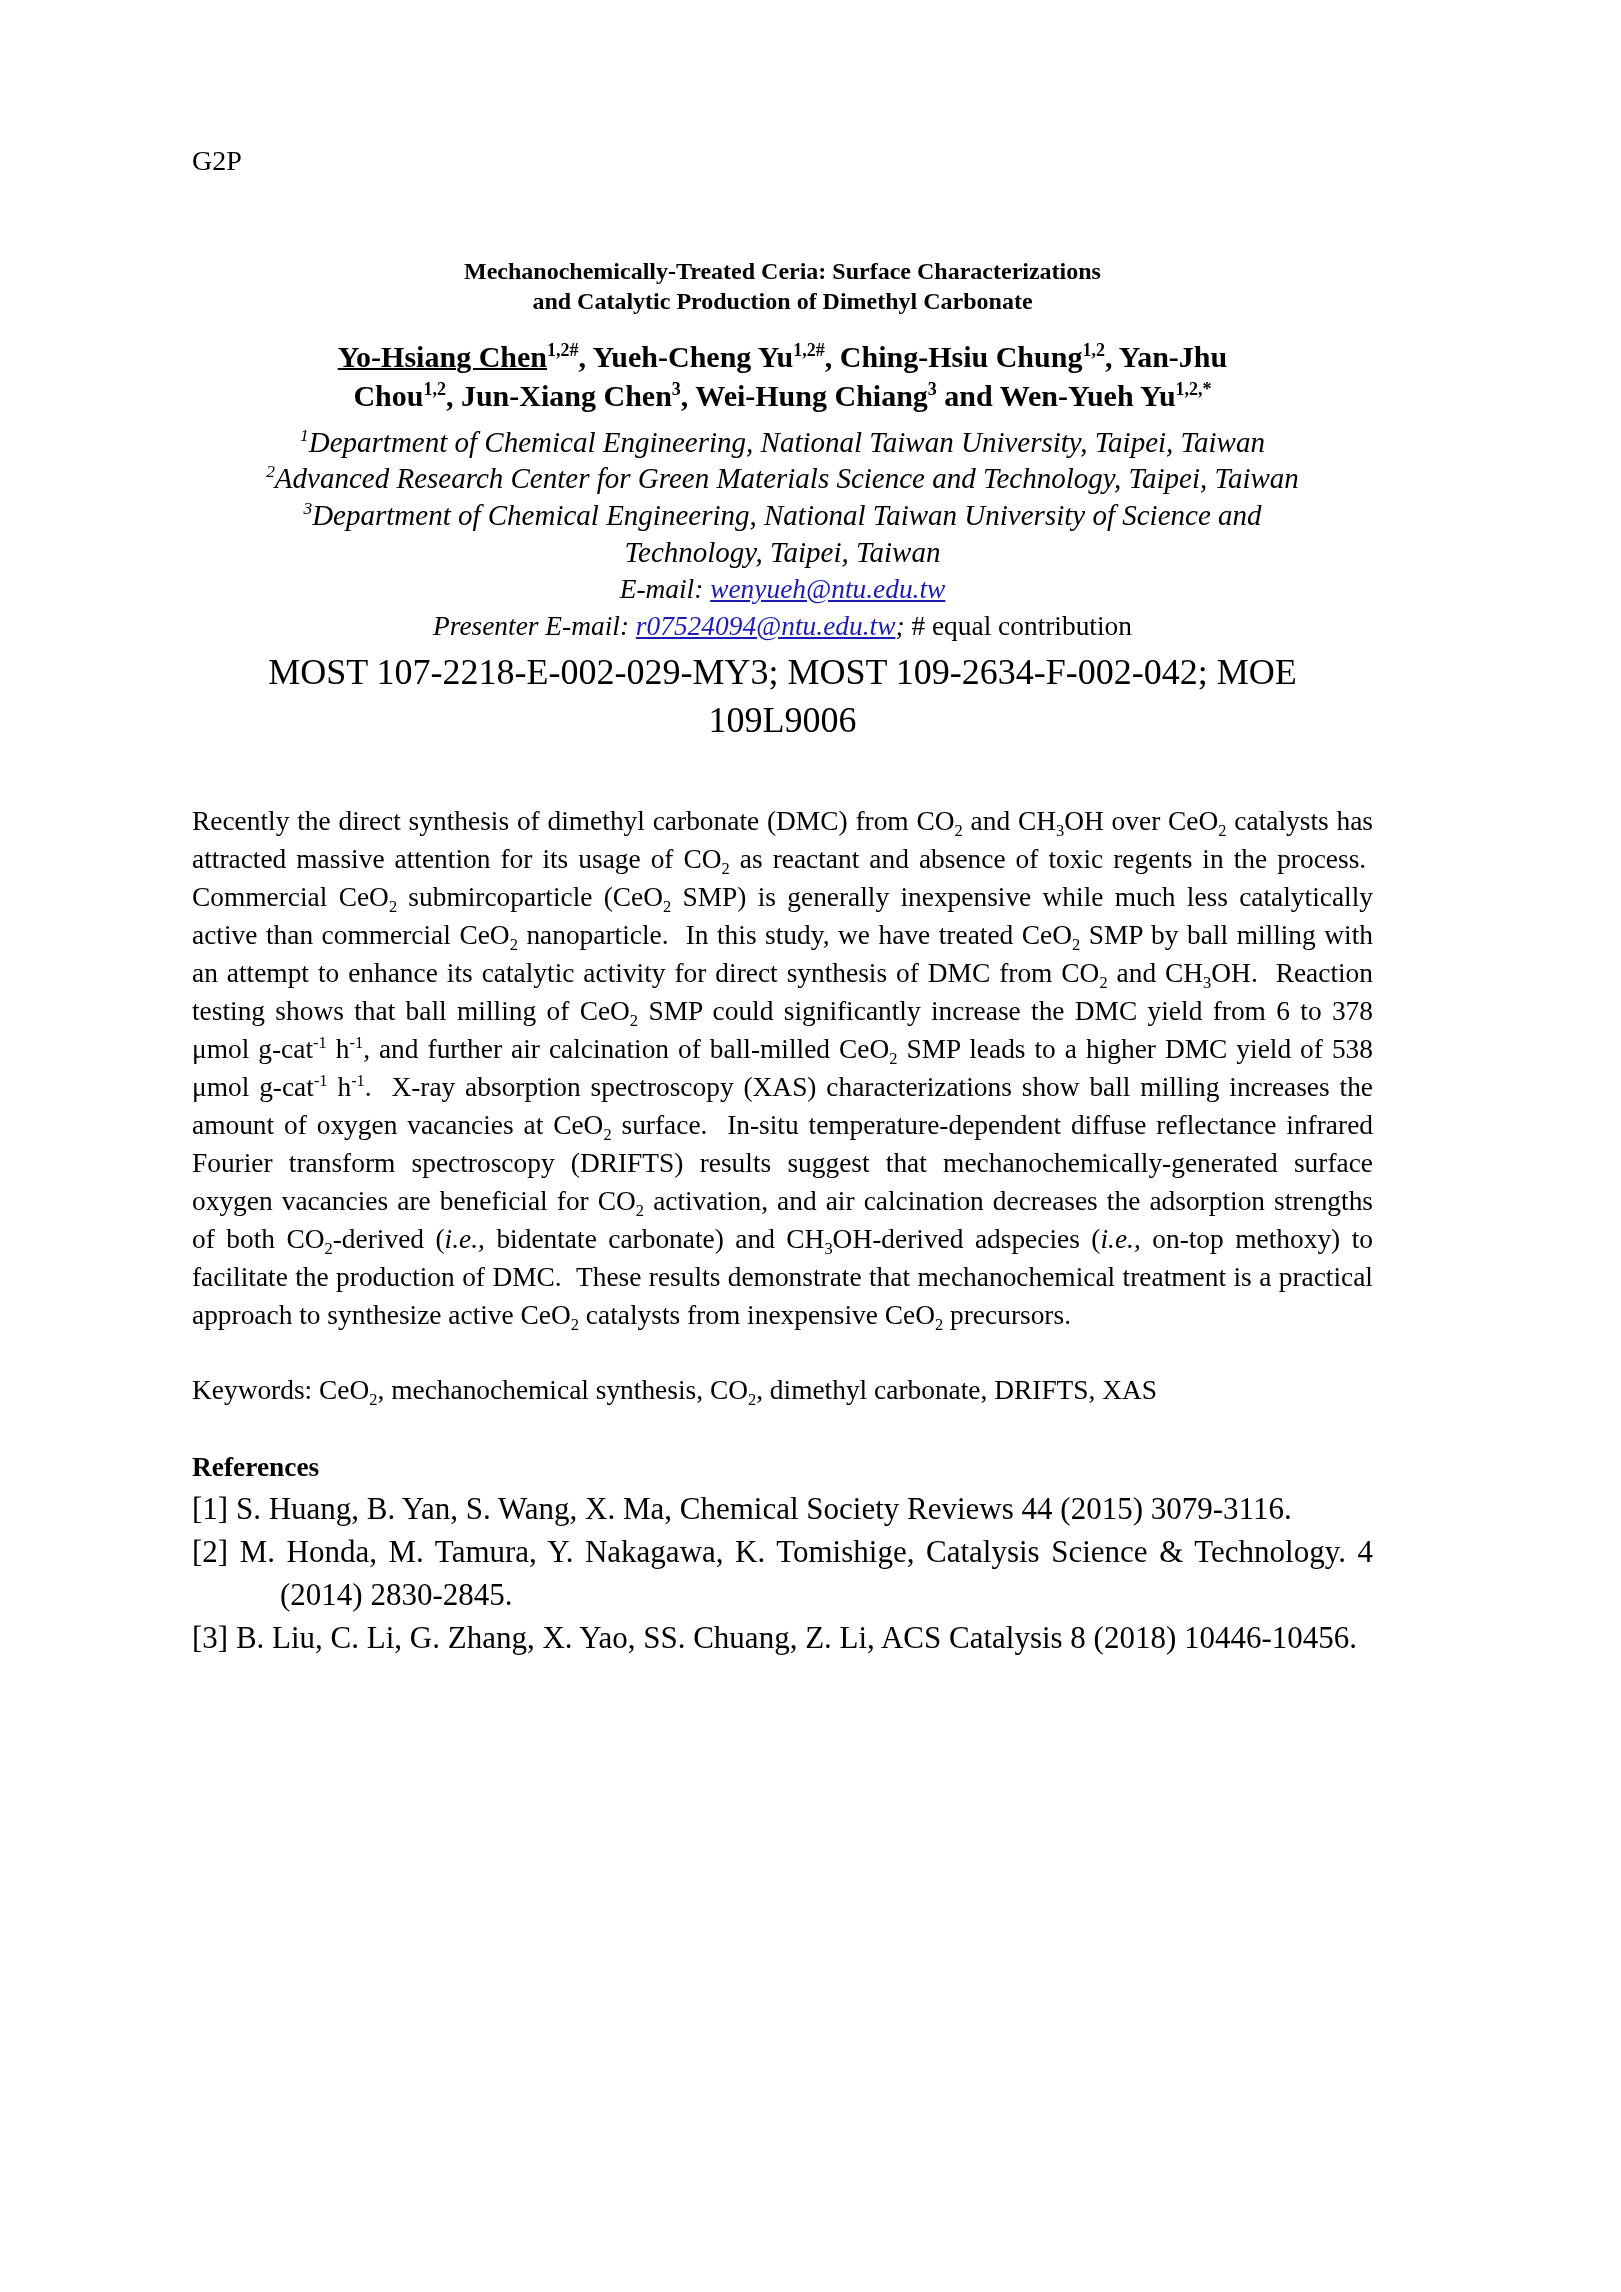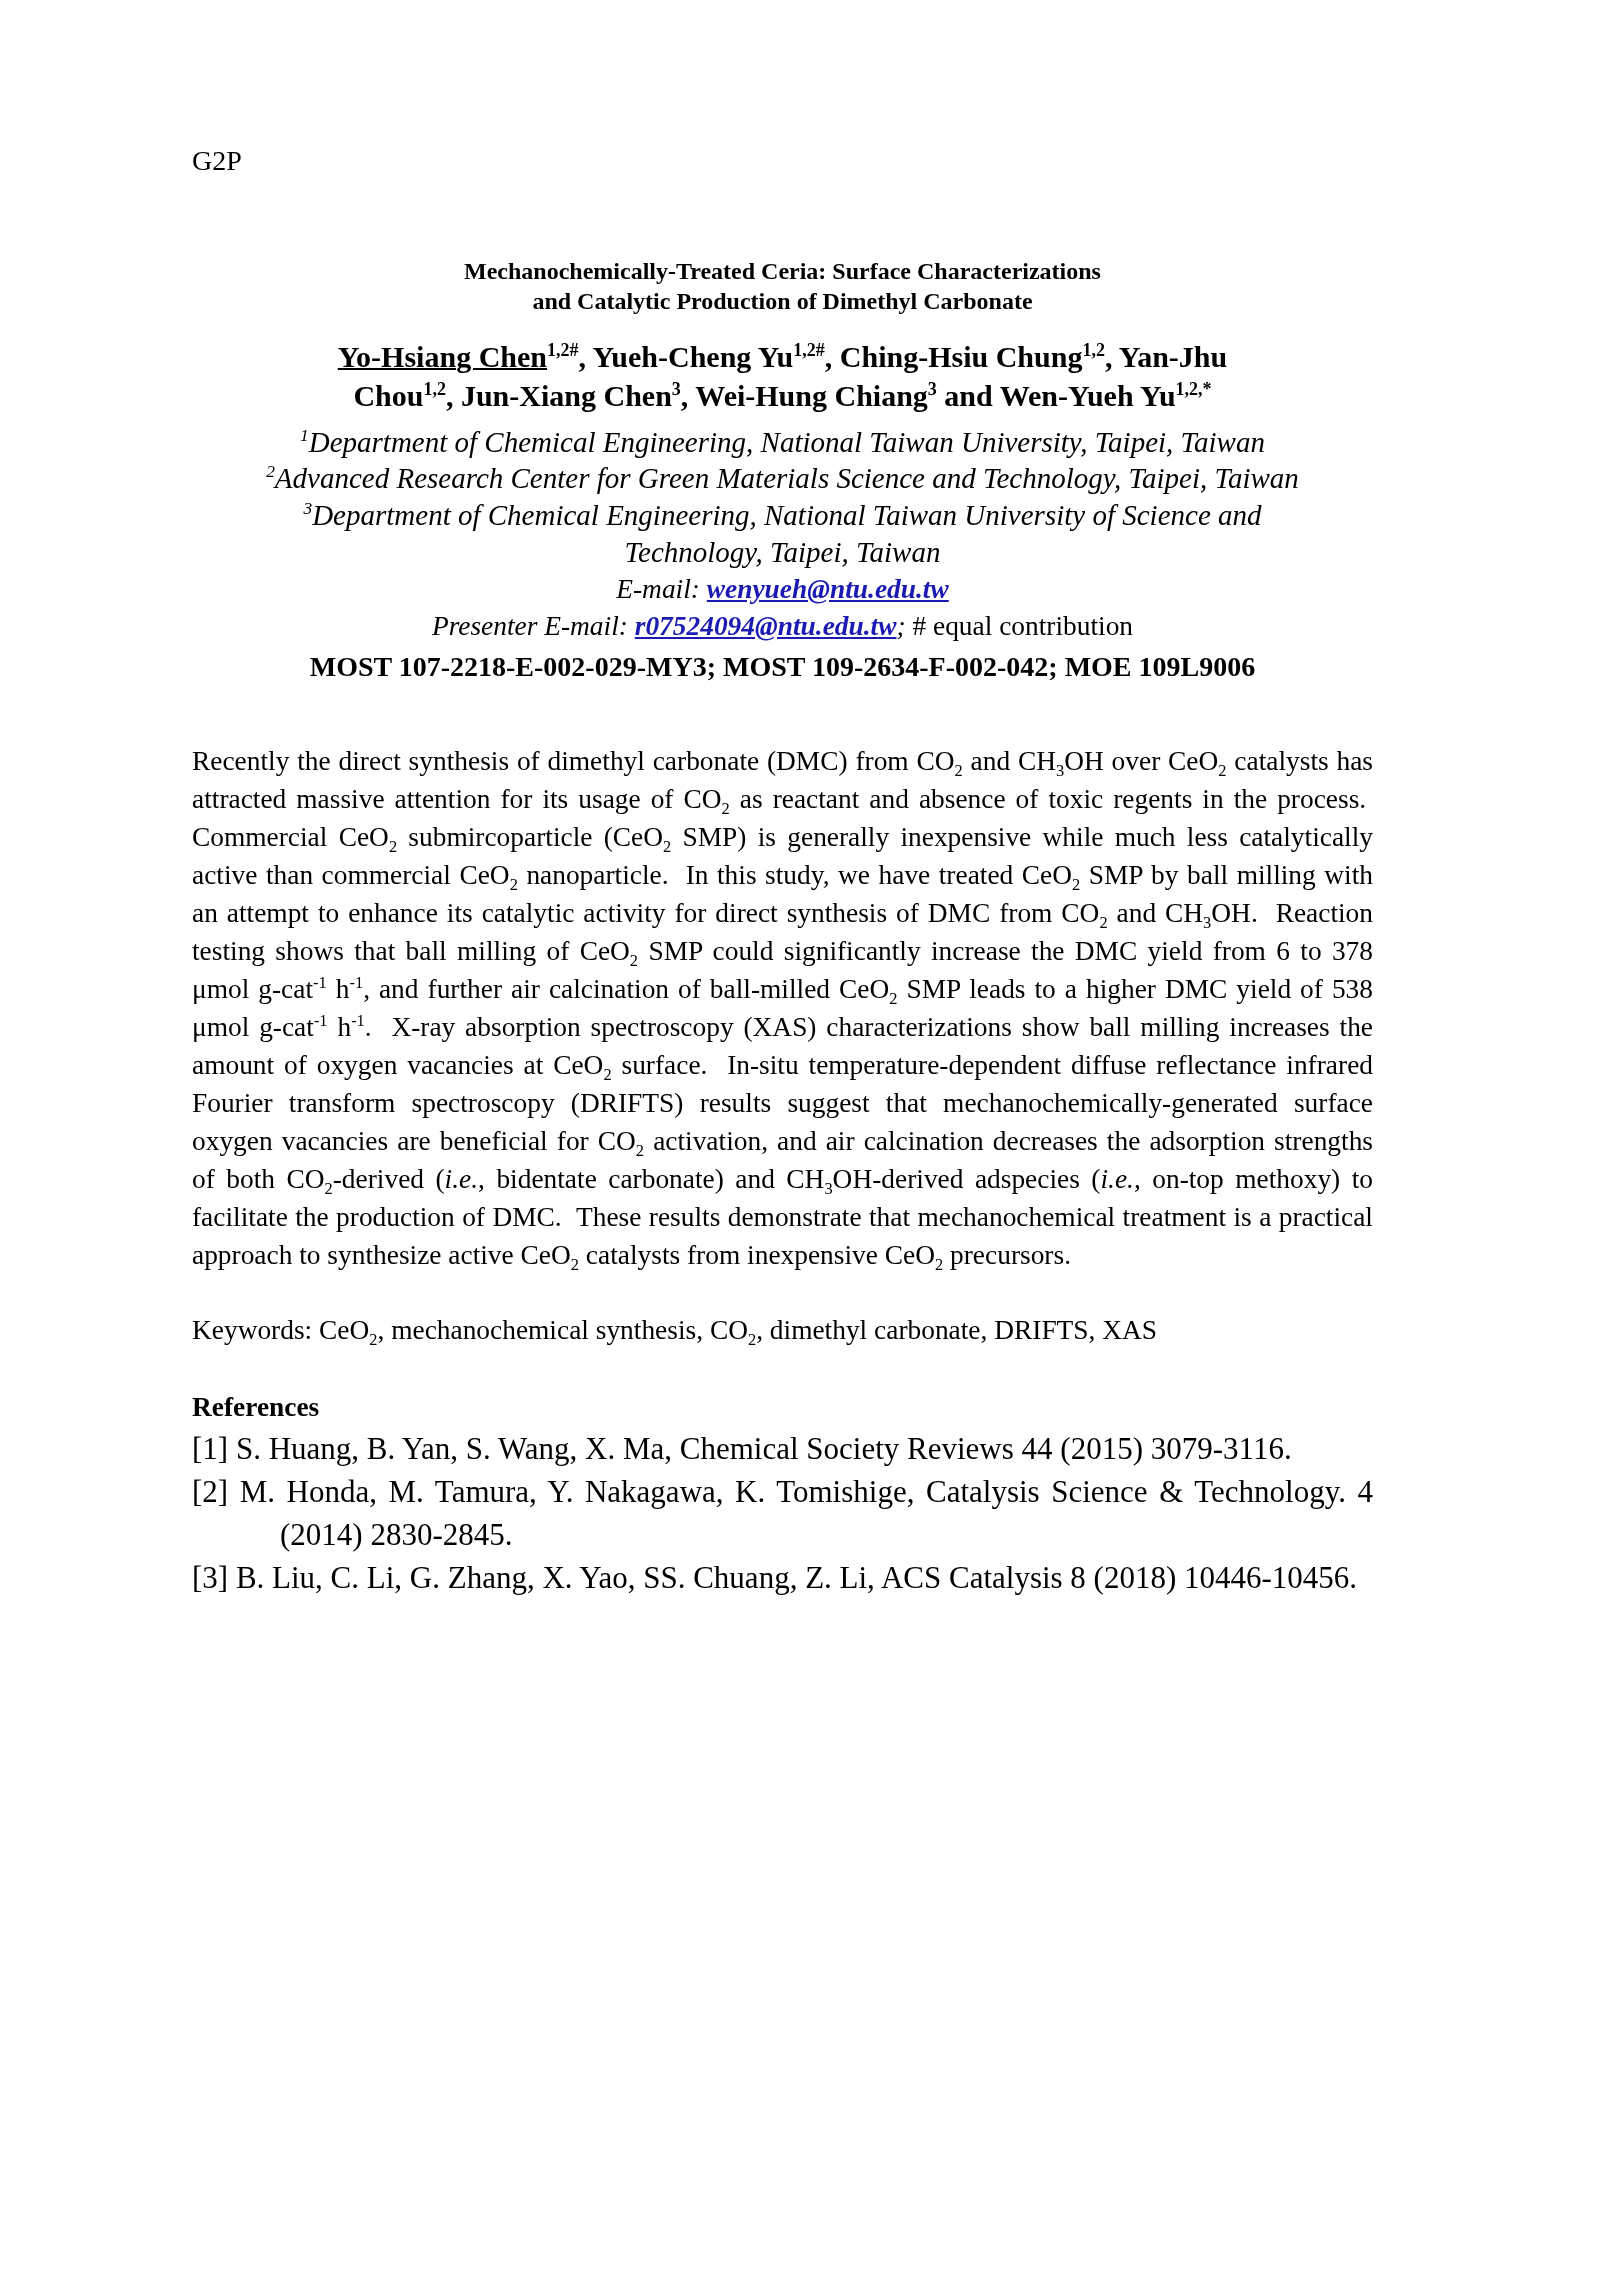--- a/index.html
+++ b/index.html
@@ -49,22 +49,22 @@
     text-align: center;
   }
   .presenter-line {
     font-size: 27.4px;
     font-style: normal;
     line-height: 1.35;
     text-align: center;
   }
   .grants {
     margin-top: 2.9px;
-    font-size: 28px;
-    font-weight: bold;
+    font-size: 36px;
+    font-weight: normal;
     line-height: 1.35;
     text-align: center;
   }
   .abstract {
     margin-top: 57px;
     font-size: 27.4px;
     line-height: 38px;
     text-align: justify;
   }
   .keywords {
@@ -85,21 +85,20 @@
     line-height: 43px;
     text-align: justify;
     padding-left: 88px;
     text-indent: -88px;
   }
   sup { font-size: 60%; line-height: 0; vertical-align: super; }
   sub { font-size: 60%; line-height: 0; vertical-align: sub; }
   .lnk {
     color: var(--link, #1b1bb3);
     text-decoration: underline;
-    font-weight: bold;
   }
   .email-line .lnk, .presenter-line .lnk { font-style: italic; }
   u { text-decoration: underline; text-decoration-thickness: 2px; }
 </style>
 </head>
 <body>
 
 <div class="sheet">
 
   <div class="doc-code">G2P</div>

